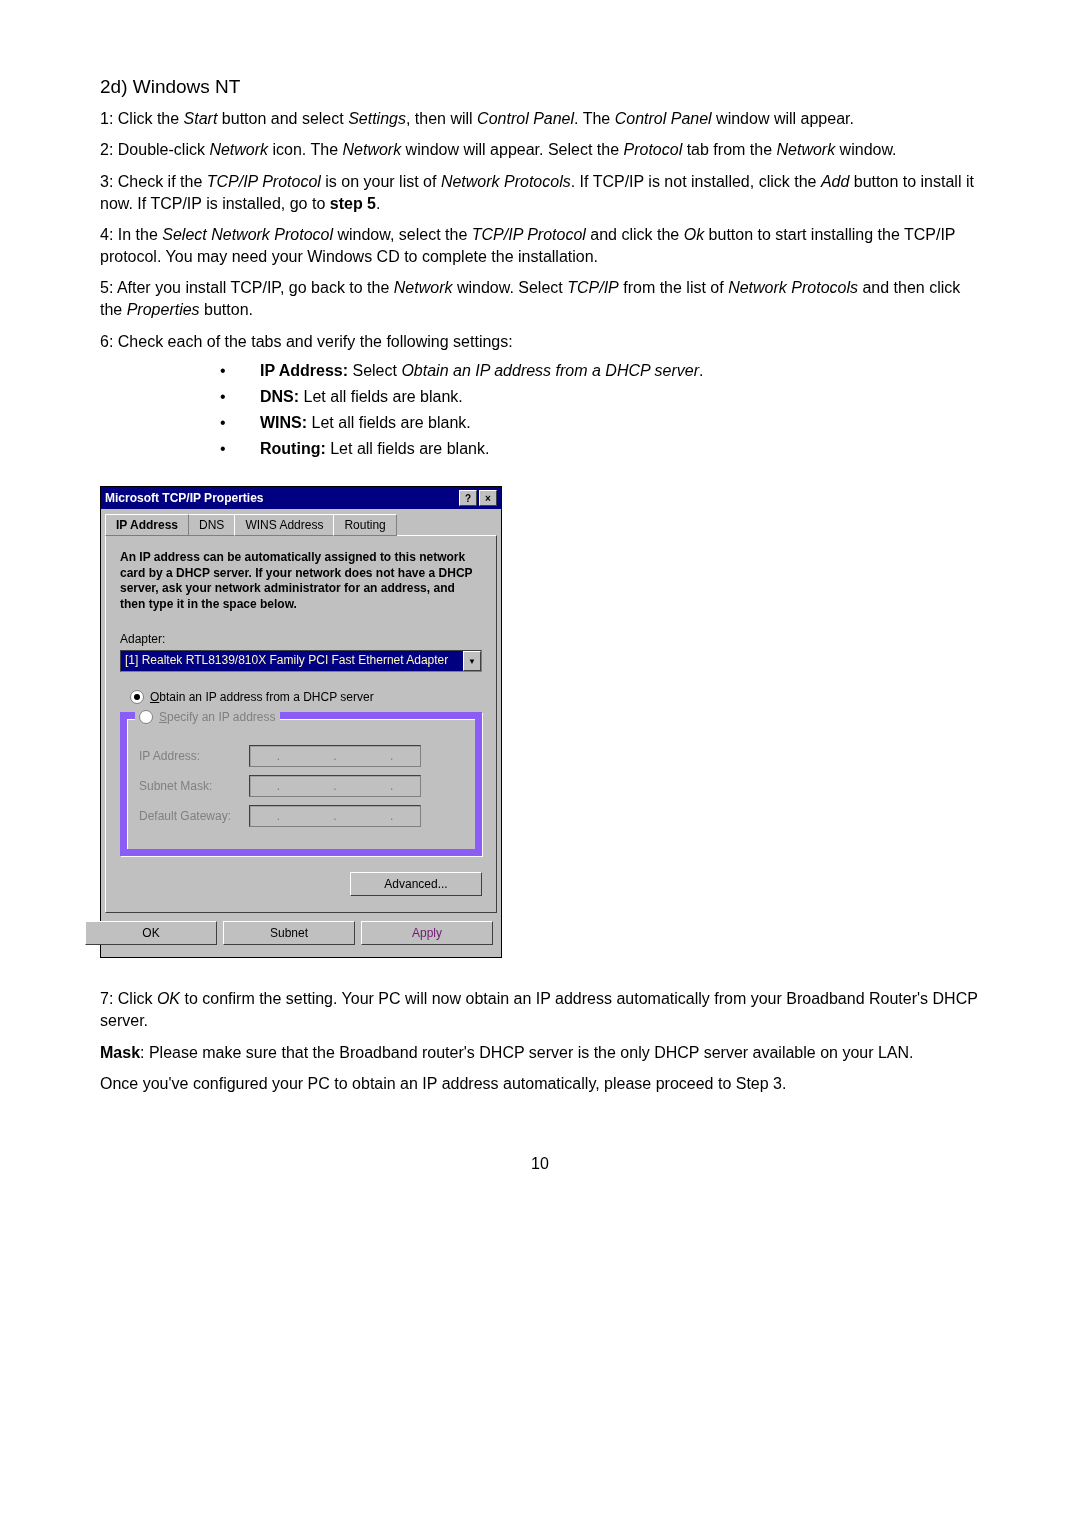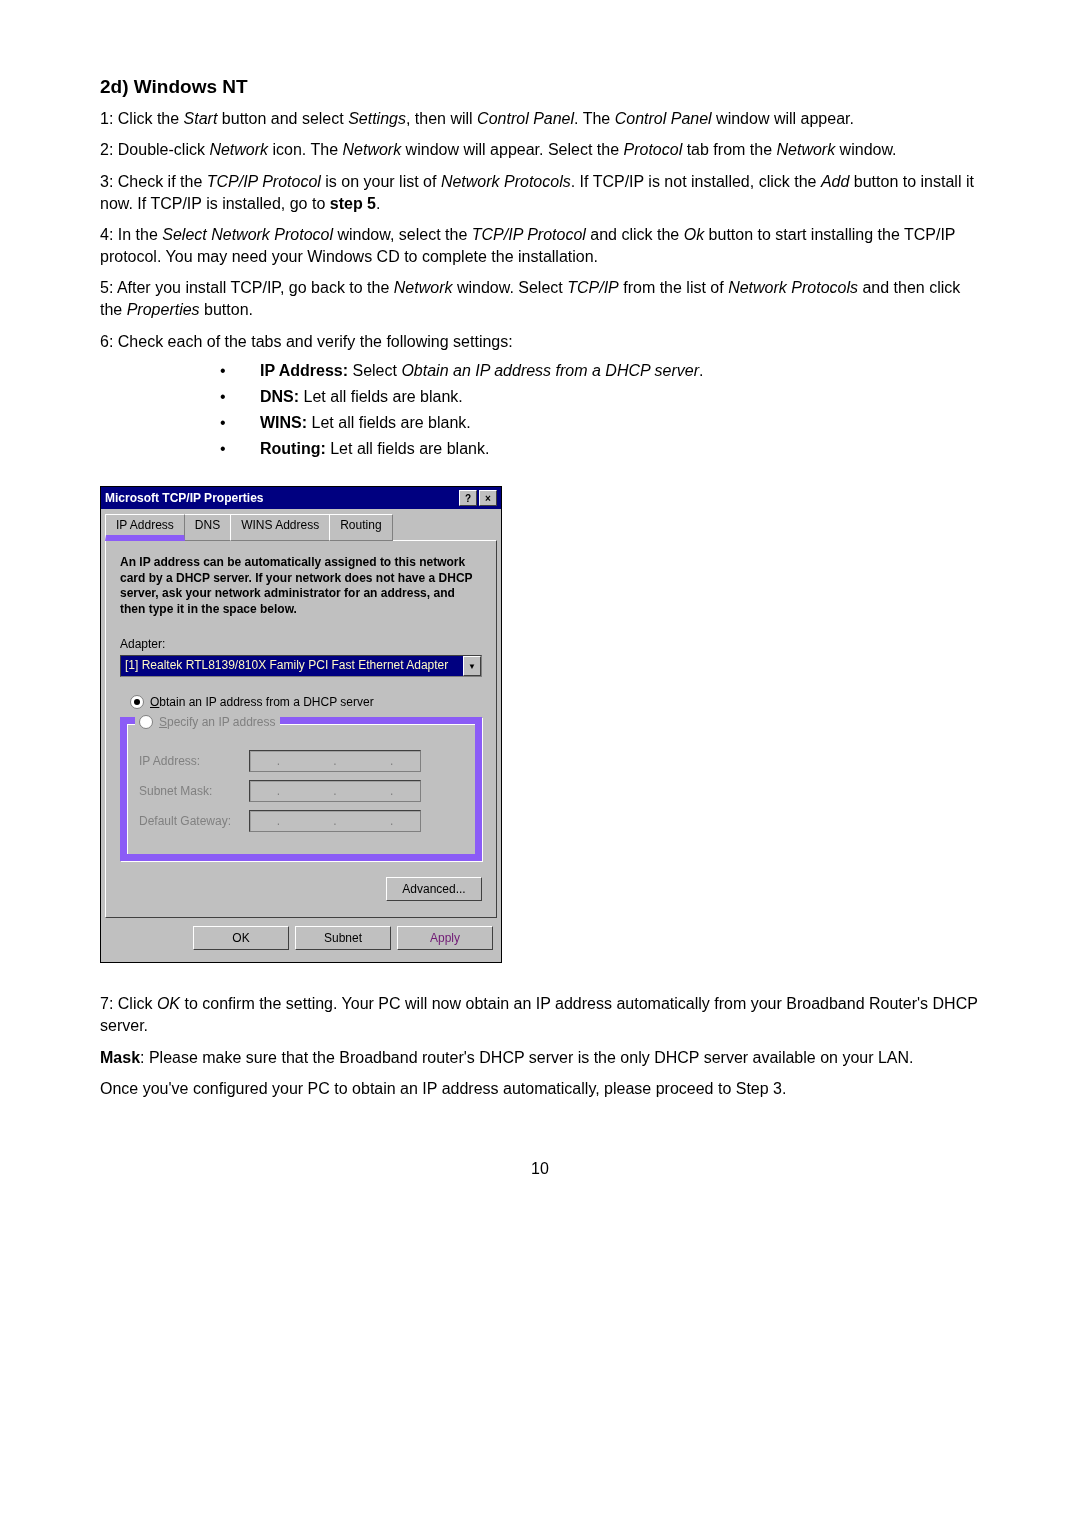--- a/index.html
+++ b/index.html
@@ -7,21 +7,21 @@
       background: #fff;
       margin: 0;
       padding: 60px 100px;
       max-width: 1080px;
       box-sizing: border-box;
       color: #000;
       font-size: 16px;
     }
     h2 {
       font-size: 19px;
-      font-weight: bold;
+      font-weight: normal;
       margin-bottom: 10px;
     }
     p {
       margin: 10px 0;
       line-height: 1.35;
     }
     ul.bullets {
       list-style: none;
       padding-left: 120px;
       margin: 8px 0 18px 0;
@@ -91,22 +91,23 @@
       border-top: 1px solid #fff;
       border-left: 1px solid #fff;
       background: #c0c0c0;
       padding: 3px 10px;
       position: relative;
       top: 1px;
       margin-right: -1px;
       font-size: 12px;
     }
     .tab.active {
-      border-bottom: 6px solid #8b5cf6;
+      border-bottom: 1px solid #8b5cf6;
       z-index: 2;
+      font-weight: bold;
     }
     .tabpanel {
       border: 1px solid #fff;
       border-right-color: #404040;
       border-bottom-color: #404040;
       padding: 14px 14px 16px 14px;
       background: #c0c0c0;
     }
     .desc {
       font-size: 12px;
@@ -217,21 +218,21 @@
       color: #808080;
       font-size: 12px;
     }
     .adv-row {
       display: flex;
       justify-content: flex-end;
       margin-top: 16px;
     }
     .btn {
       min-width: 78px;
-      padding: 4px 8px;
+      padding: 4px 26px;
       background: #c0c0c0;
       border: 1px solid #fff;
       border-right-color: #404040;
       border-bottom-color: #404040;
       font-size: 12px;
       text-align: center;
     }
     .footer-btns {
       display: flex;
       justify-content: flex-end;

